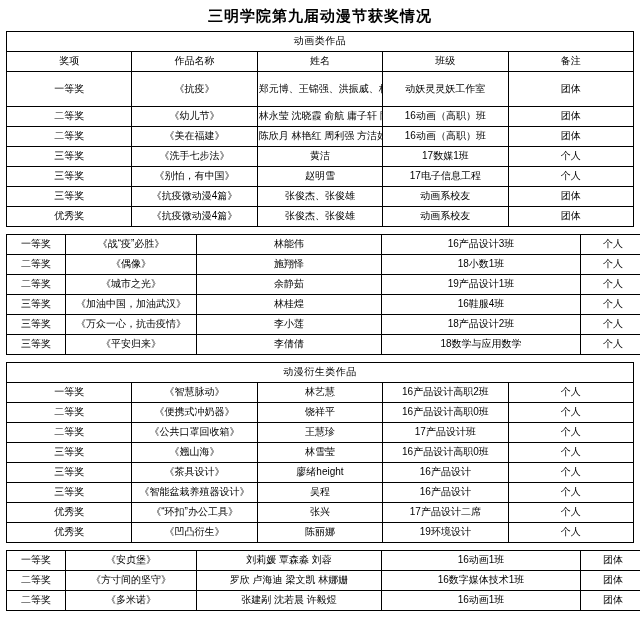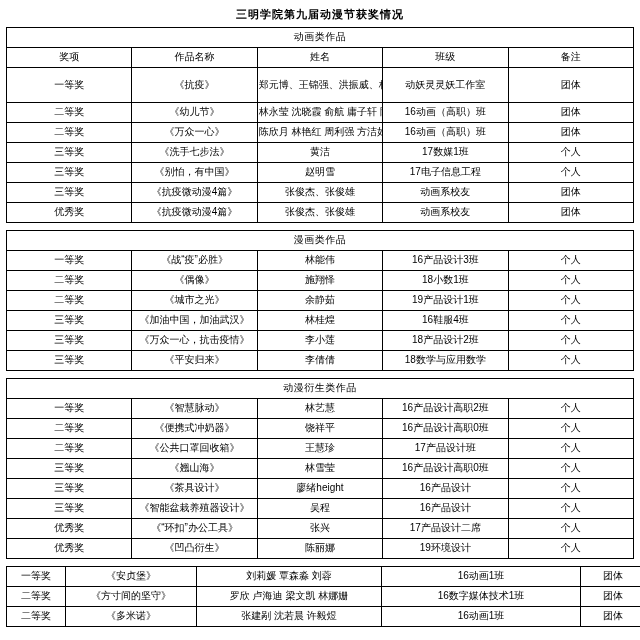--- a/index.html
+++ b/index.html
@@ -14,21 +14,21 @@
     color: #000000;
     overflow: hidden;
   }
   .page {
     width: 640px;
     box-sizing: border-box;
     padding: 4px 6px 0 6px;
   }
   .doc-title {
     text-align: center;
-    font-size: 11px;
+    font-size: 15px;
     font-weight: bold;
     letter-spacing: 1px;
     padding: 3px 0 5px 0;
   }
   table.grid {
     border-collapse: collapse;
     width: 100%;
     table-layout: fixed;
   }
   table.grid td, table.grid th {
@@ -92,21 +92,21 @@
     </tr>
     <tr>
       <td>二等奖</td>
       <td>《幼儿节》</td>
       <td>林永莹 沈晓霞 俞航 庸子轩 陈小江</td>
       <td>16动画（高职）班</td>
       <td>团体</td>
     </tr>
     <tr>
       <td>二等奖</td>
-      <td>《万众一心》</td>
+      <td>《美在福建》</td>
       <td>陈欣月 林艳红 周利强 方洁如 谢强飞</td>
       <td>16动画（高职）班</td>
       <td>团体</td>
     </tr>
     <tr>
       <td>三等奖</td>
       <td>《洗手七步法》</td>
       <td>黄洁</td>
       <td>17数媒1班</td>
       <td>个人</td>
@@ -132,23 +132,20 @@
       <td>动画系校友</td>
       <td>团体</td>
     </tr>
   </tbody>
     </table>
 
   <div class="spacer"></div>
 
   <table class="grid">
     <tbody>
-        <tr class="section-title">
-      <td colspan="5">漫画类作品</td>
-    </tr>
     <tr>
       <td class="c-award">一等奖</td>
       <td class="c-work">《战“疫”必胜》</td>
       <td class="c-name">林能伟</td>
       <td class="c-class">16产品设计3班</td>
       <td class="c-note">个人</td>
     </tr>
     <tr>
       <td>二等奖</td>
       <td>《偶像》</td>

